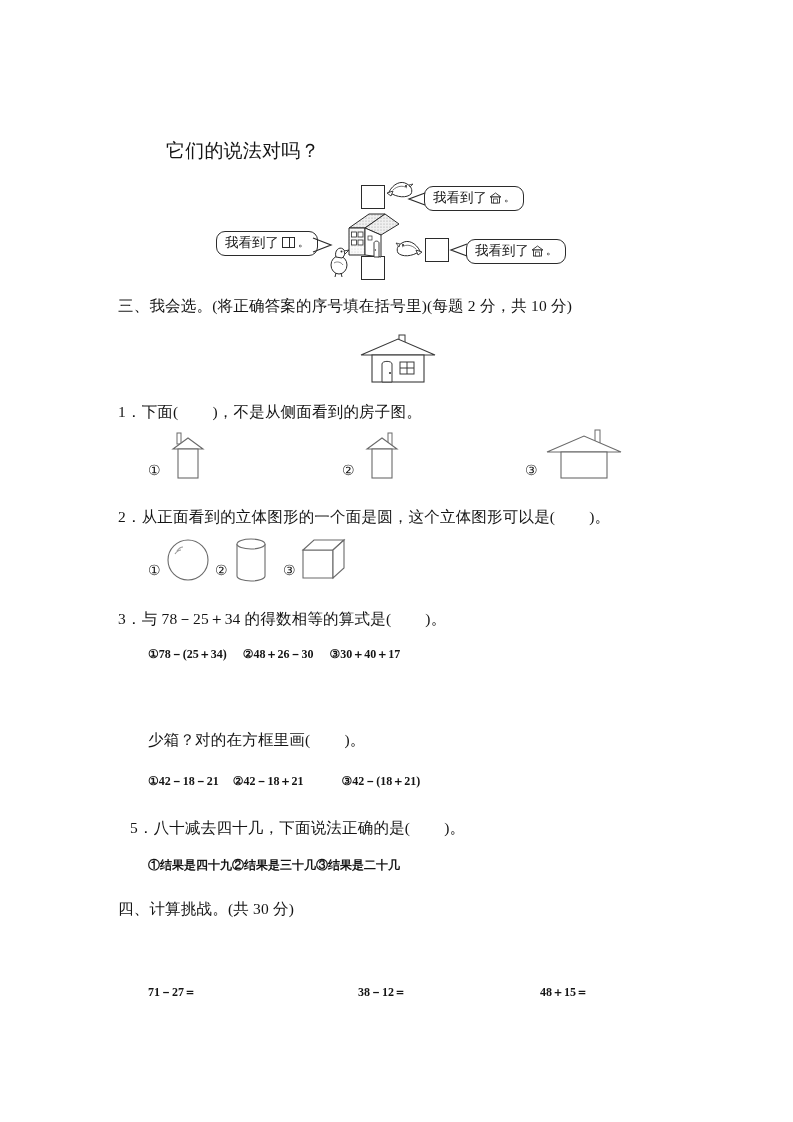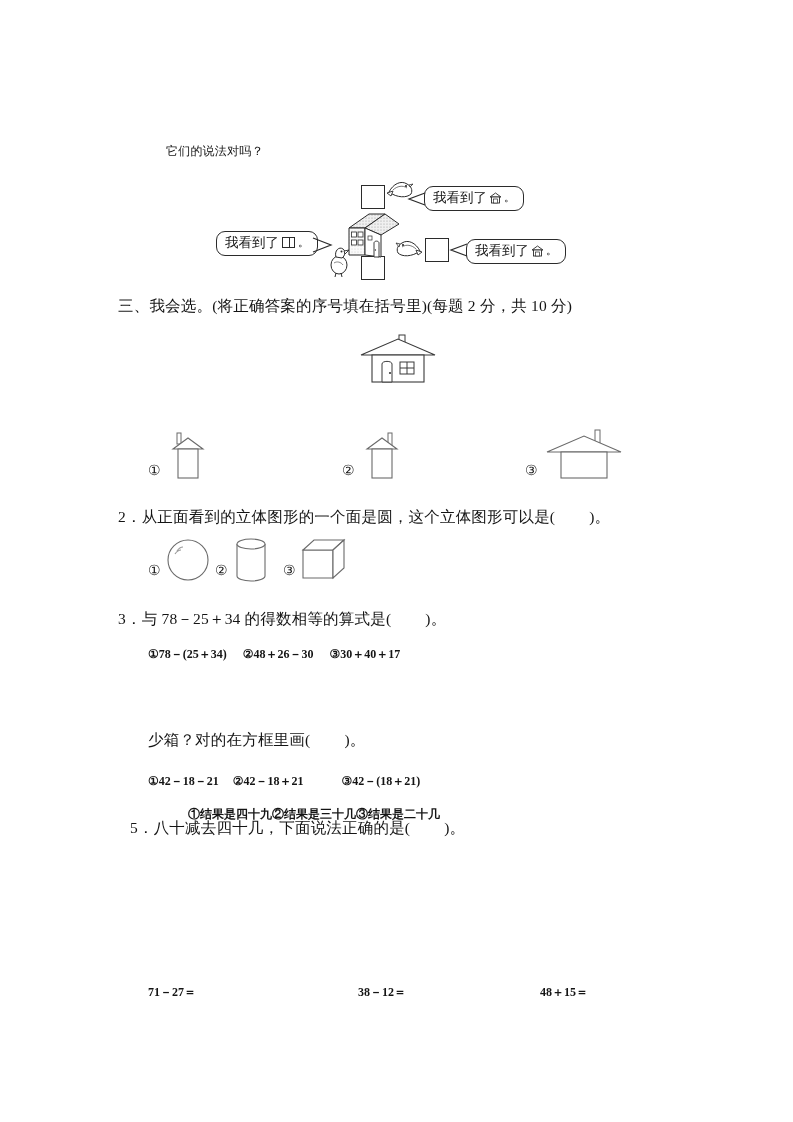--- a/index.html
+++ b/index.html
@@ -23,21 +23,21 @@
   }
   
   .line {
     position: absolute;
     font-size: 15.5px;
     line-height: 22px;
     letter-spacing: 0.2px;
     white-space: nowrap;
     color: #141414;
   }
-  .indent-body { font-size: 12px; }
+  .indent-body { font-size: 19px; }
   .opt-row {
     position: absolute;
     font-size: 12px;
     white-space: nowrap;
     color: #141414;
     font-weight: bold;
   }
   .num {
     font-family: "Liberation Serif", serif;
   }
@@ -210,20 +210,23 @@
   <svg style="position:absolute; left:358px; top:333px;" width="80" height="52" viewBox="0 0 80 52">
     <rect x="41" y="2" width="6" height="12" fill="#fff" stroke="#3a3a3a" stroke-width="1"></rect>
     <polygon points="3,22 40,6 77,22" fill="#fff" stroke="#3a3a3a" stroke-width="1.1"></polygon>
     <rect x="14" y="22" width="52" height="27" fill="#fff" stroke="#3a3a3a" stroke-width="1.1"></rect>
     <path d="M24 49 L24 31 C24 27.5, 34 27.5, 34 31 L34 49 Z" fill="#fff" stroke="#3a3a3a" stroke-width="1"></path>
     <circle cx="32" cy="40" r="1.1" fill="#3a3a3a"></circle>
     <rect x="42" y="29" width="14" height="12" fill="#fff" stroke="#3a3a3a" stroke-width="1"></rect>
     <path d="M49 29 L49 41 M42 35 L56 35" stroke="#3a3a3a" stroke-width="1"></path>
   </svg>
 
+  <div class="line" style="left:118px; top:401px;">
+    <span class="num">1．</span><span>下面(</span><span style="display:inline-block;width:34px;"></span><span>)，不是从侧面看到的房子图。</span>
+  </div>
 
   <div style="position:absolute; left:148px; top:432px;">
     <span style="position:absolute; left:0; top:30px; font-size:14px;">①</span>
     <svg style="position:absolute; left:20px; top:0;" width="40" height="48" viewBox="0 0 40 48">
       <rect x="9" y="1" width="4" height="11" fill="#fff" stroke="#6a6a6a" stroke-width="1"></rect>
       <polygon points="5,17 20,6 35,17" fill="#fff" stroke="#6a6a6a" stroke-width="1.1"></polygon>
       <rect x="10" y="17" width="20" height="29" fill="#fff" stroke="#6a6a6a" stroke-width="1.1"></rect>
     </svg>
   </div>
 
@@ -287,21 +290,22 @@
   <div class="line" style="left:148px; top:729px;">
     <span>少箱？对的在方框里画(</span><span style="display:inline-block;width:34px;"></span><span>)。</span>
   </div>
   <div class="opt-row" style="left:148px; top:773px;">
     <span>①42－18－21</span><span style="display:inline-block;width:14px;"></span><span>②42－18＋21</span><span style="display:inline-block;width:38px;"></span><span>③42－(18＋21)</span>
   </div>
 
   <div class="line" style="left:130px; top:817px;">
     <span class="num">5．</span><span>八十减去四十几，下面说法正确的是(</span><span style="display:inline-block;width:34px;"></span><span>)。</span>
   </div>
-  <div class="opt-row" style="left:148px; top:806px;margin-left:40px;">①结果是四十九②结果是三十几③结果是二十几</div>
-
+  <div class="opt-row" style="left:148px; top:857px;">①结果是四十九②结果是三十几③结果是二十几</div>
+
+  <div class="line" style="left:118px; top:898px;">四、计算挑战。(共 30 分)</div>
 
 
   <div class="opt-row" style="left:148px; top:984px;">71－27＝</div>
   <div class="opt-row" style="left:358px; top:984px;">38－12＝</div>
   <div class="opt-row" style="left:540px; top:984px;">48＋15＝</div>
 
 </div>
 
 </body></html>

